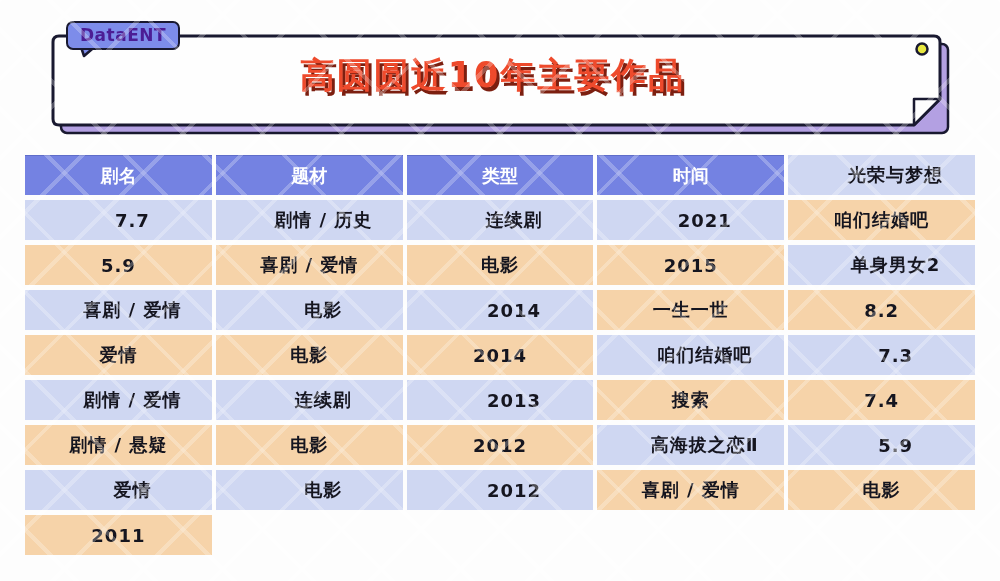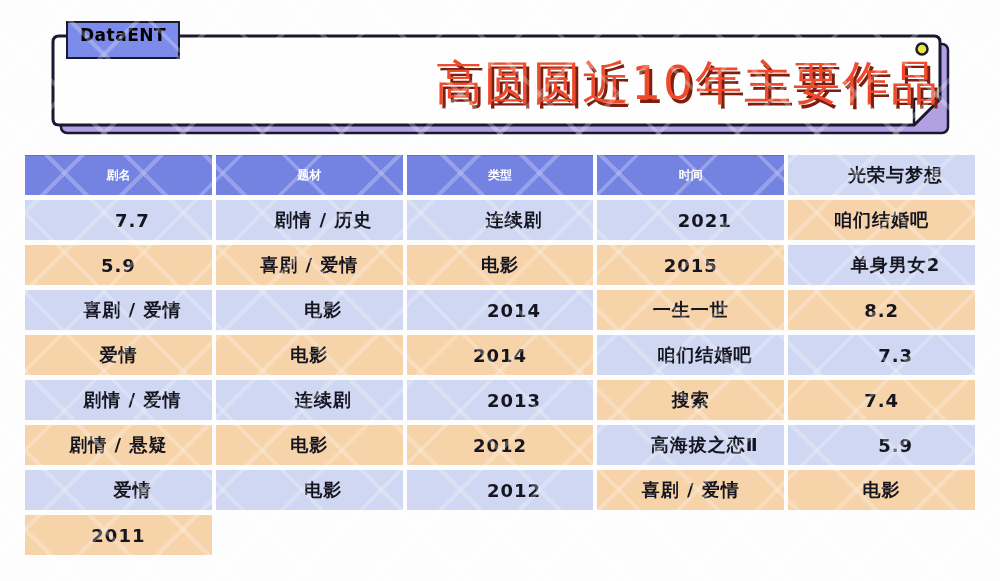--- a/index.html
+++ b/index.html
@@ -21,44 +21,44 @@
     background:#fdfdfd;
     font-family:"DejaVu Sans", sans-serif;
     overflow:hidden;
   }
   
   .banner-wrap{position:absolute;left:45px;top:18px;width:912px;height:122px;}
   .badge{
     position:absolute;left:66px;top:21px;z-index:4;
     background:var(--badge-bg);
     border:2.5px solid var(--border-dark);
-    border-radius:0;
-    color:#000000;font-size:17px;font-weight:bold;
-    padding:2px 12px 12px 12px;
+    border-radius:7px;
+    color:#4c1d95;font-size:17px;font-weight:bold;
+    padding:2px 12px 3px 12px;
     letter-spacing:.5px;
   }
   .badge-tail{position:absolute;left:78px;top:44px;z-index:3;}
   .page-title{
     position:absolute;left:45px;top:52px;width:895px;z-index:2;
-    text-align:right;
-    font-size:47px;font-weight:400;letter-spacing:2px;
+    text-align:center;
+    font-size:35px;font-weight:700;letter-spacing:2px;
     color:var(--title-red);
     text-shadow:3px 4px 0 var(--title-shadow);
     white-space:nowrap;
   }
   
   .table{
     position:absolute;left:25px;top:155px;width:950px;z-index:1;
     display:grid;
     grid-template-columns:repeat(5,1fr);
     column-gap:4px;row-gap:5px;
   }
   .th{
     height:40px;background:var(--header-bg);
-    color:#fff;font-size:12px;font-weight:bold;
+    color:#fff;font-size:18px;font-weight:bold;
     display:flex;align-items:center;justify-content:center;
     border-top:1px solid #5f6dc9;
   }
   .td{
     height:40px;
     color:var(--cell-text);font-size:18px;font-weight:600;
     display:flex;align-items:center;justify-content:center;
     letter-spacing:1px;
   }
   .td.odd{background:var(--row-blue);padding-left:28px;}

